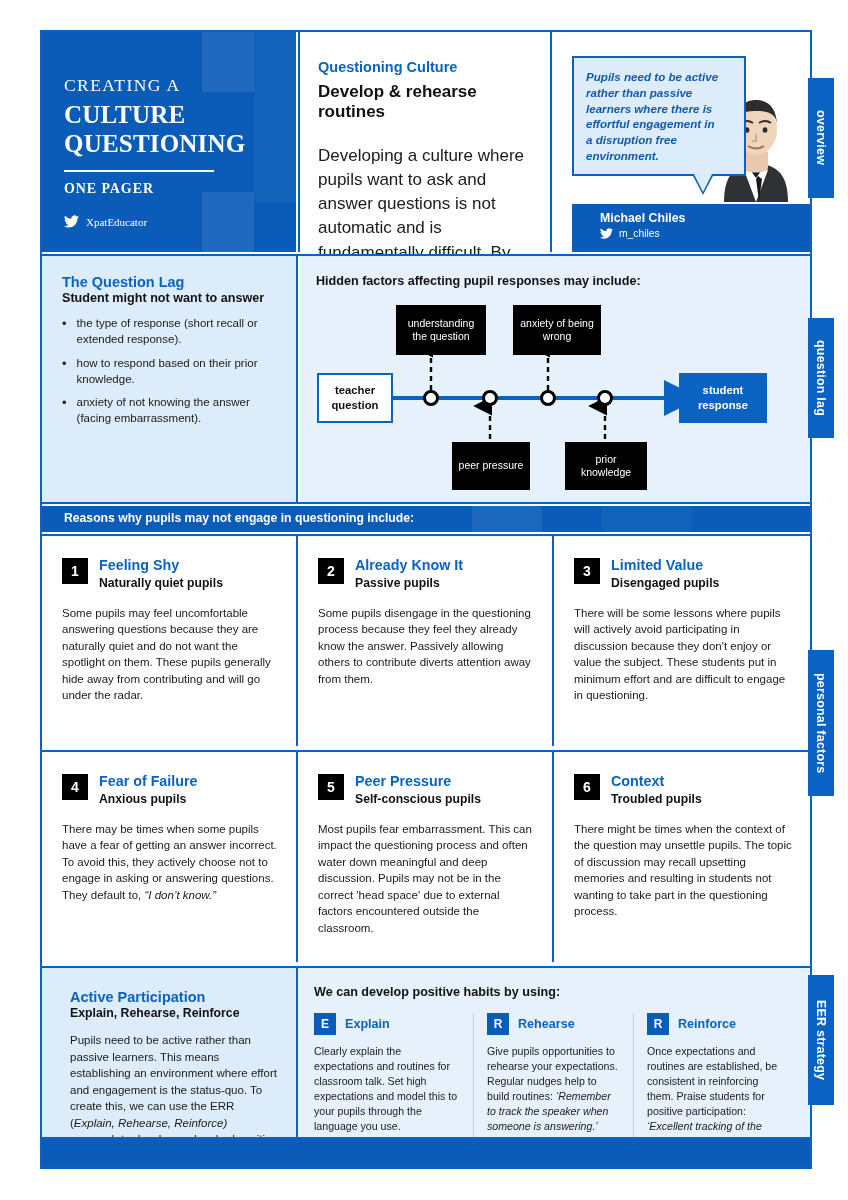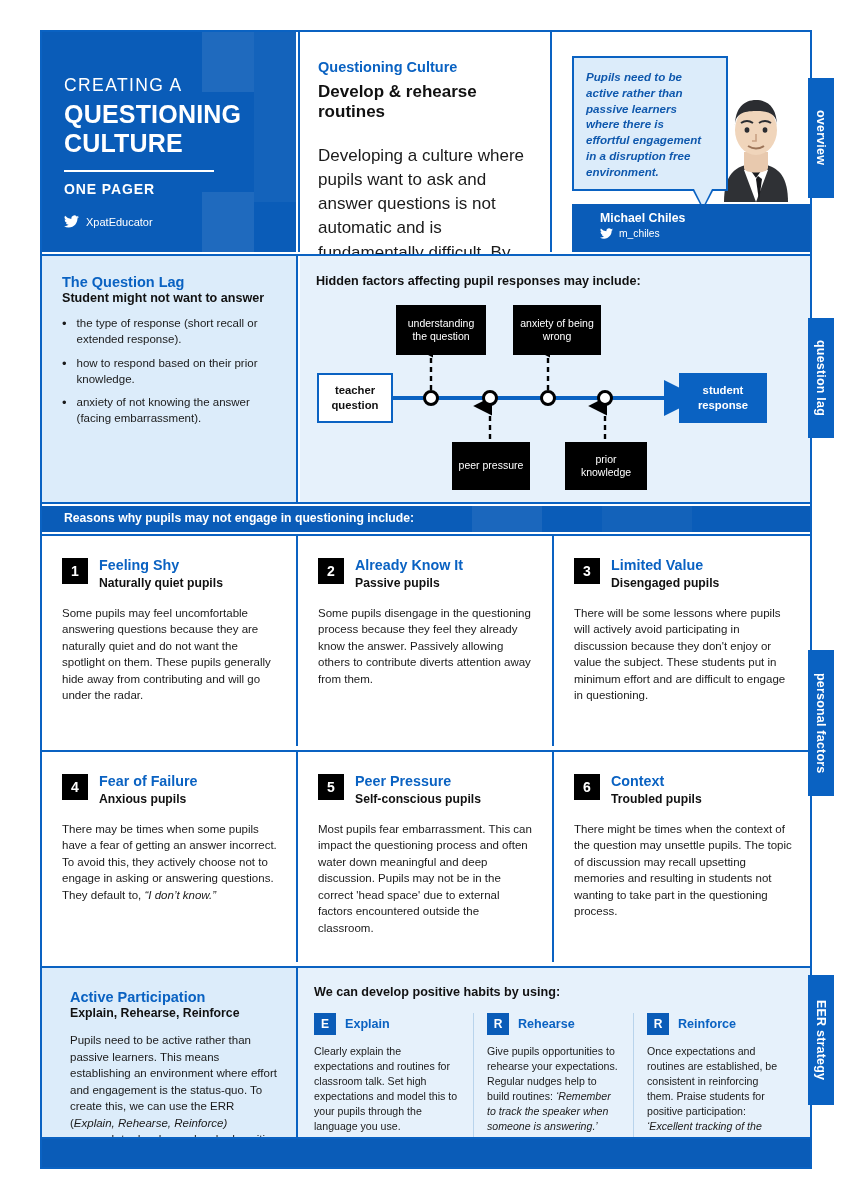--- a/index.html
+++ b/index.html
@@ -55,21 +55,21 @@
     position: absolute; left: 0; top: 0;
     width: 254px; height: 220px;
     background: #0a5cb8;
     overflow: hidden;
   }
   .sq { position: absolute; background: rgba(255,255,255,.085); }
   .sq1 { left: 160px; top: 0px;   width: 52px; height: 60px; }
   .sq2 { left: 212px; top: 0px;   width: 46px; height: 110px; background: rgba(255,255,255,.045);}
   .sq3 { left: 212px; top: 110px; width: 46px; height: 60px; background: rgba(255,255,255,.045);}
   .sq4 { left: 160px; top: 160px; width: 52px; height: 62px; }
-  .hdr-inner { position: absolute; left: 22px; top: 44px; width: 210px; }
+  .hdr-inner { position: absolute; left: 22px; top: 44px; width: 210px; font-family: Liberation Serif, serif; }
   .hdr-small {
     color: #ffffff; font-size: 17.5px; letter-spacing: 1.4px;
     font-weight: 400; line-height: 1.1;
   }
   .hdr-big {
     color: #ffffff; font-size: 25px; font-weight: 800;
     letter-spacing: .2px; line-height: 1.16; margin-top: 5px;
   }
   .hdr-rule {
     width: 150px; height: 2px; background: #ffffff;
@@ -95,21 +95,21 @@
   .ov-sub   { color: #111111; font-size: 17px; font-weight: 700; margin-top: 7px; }
   .ov-body  { color: #1a1a1a; font-size: 17px; line-height: 1.42; margin-top: 22px; }
 
   .ov-quote-wrap {
     position: absolute; left: 512px; top: 0;
     width: 256px; height: 220px;
     background: #ffffff; overflow: hidden;
   }
   .bubble {
     position: absolute; left: 18px; top: 24px;
-    width: 156px;
+    width: 174px;
     background: #dcecfa;
     border: 2px solid #0a62c2;
     padding: 11px 21px 10px 12px;
     z-index: 2;
   }
   .bubble p {
     color: #0f58ad; font-size: 11.6px; font-weight: 800;
     font-style: italic; line-height: 1.36;
   }
   .bub-tail {
@@ -305,22 +305,22 @@
     <div class="sec-overview">
 
       <div class="hdr-blue">
         <div class="sq sq1"></div>
         <div class="sq sq2"></div>
         <div class="sq sq3"></div>
         <div class="sq sq4"></div>
         <div class="hdr-inner">
           <div class="hdr-small">CREATING A</div>
           <div class="hdr-big">
+            <div>CULTURE</div>
             <div>QUESTIONING</div>
-            <div>CULTURE</div>
           </div>
           <div class="hdr-rule"></div>
           <div class="hdr-pager">ONE PAGER</div>
           <div class="hdr-twit">
             <svg width="15" height="13" viewBox="0 0 24 20">
               <path fill="#ffffff" d="M24 2.6a9.6 9.6 0 0 1-2.8.8A5 5 0 0 0 23.3.6a9.9 9.9 0 0 1-3.1 1.2A4.9 4.9 0 0 0 11.8 6 14 14 0 0 1 1.7.9 4.9 4.9 0 0 0 3.2 7.5 4.9 4.9 0 0 1 1 6.9v.1a4.9 4.9 0 0 0 3.9 4.8 5 5 0 0 1-2.2.1 4.9 4.9 0 0 0 4.6 3.4A9.9 9.9 0 0 1 0 17.4 14 14 0 0 0 7.5 19.6c9.1 0 14-7.5 14-14v-.6A10 10 0 0 0 24 2.6z"></path>
             </svg>
             <span class="tname">XpatEducator</span>
           </div>
         </div>

